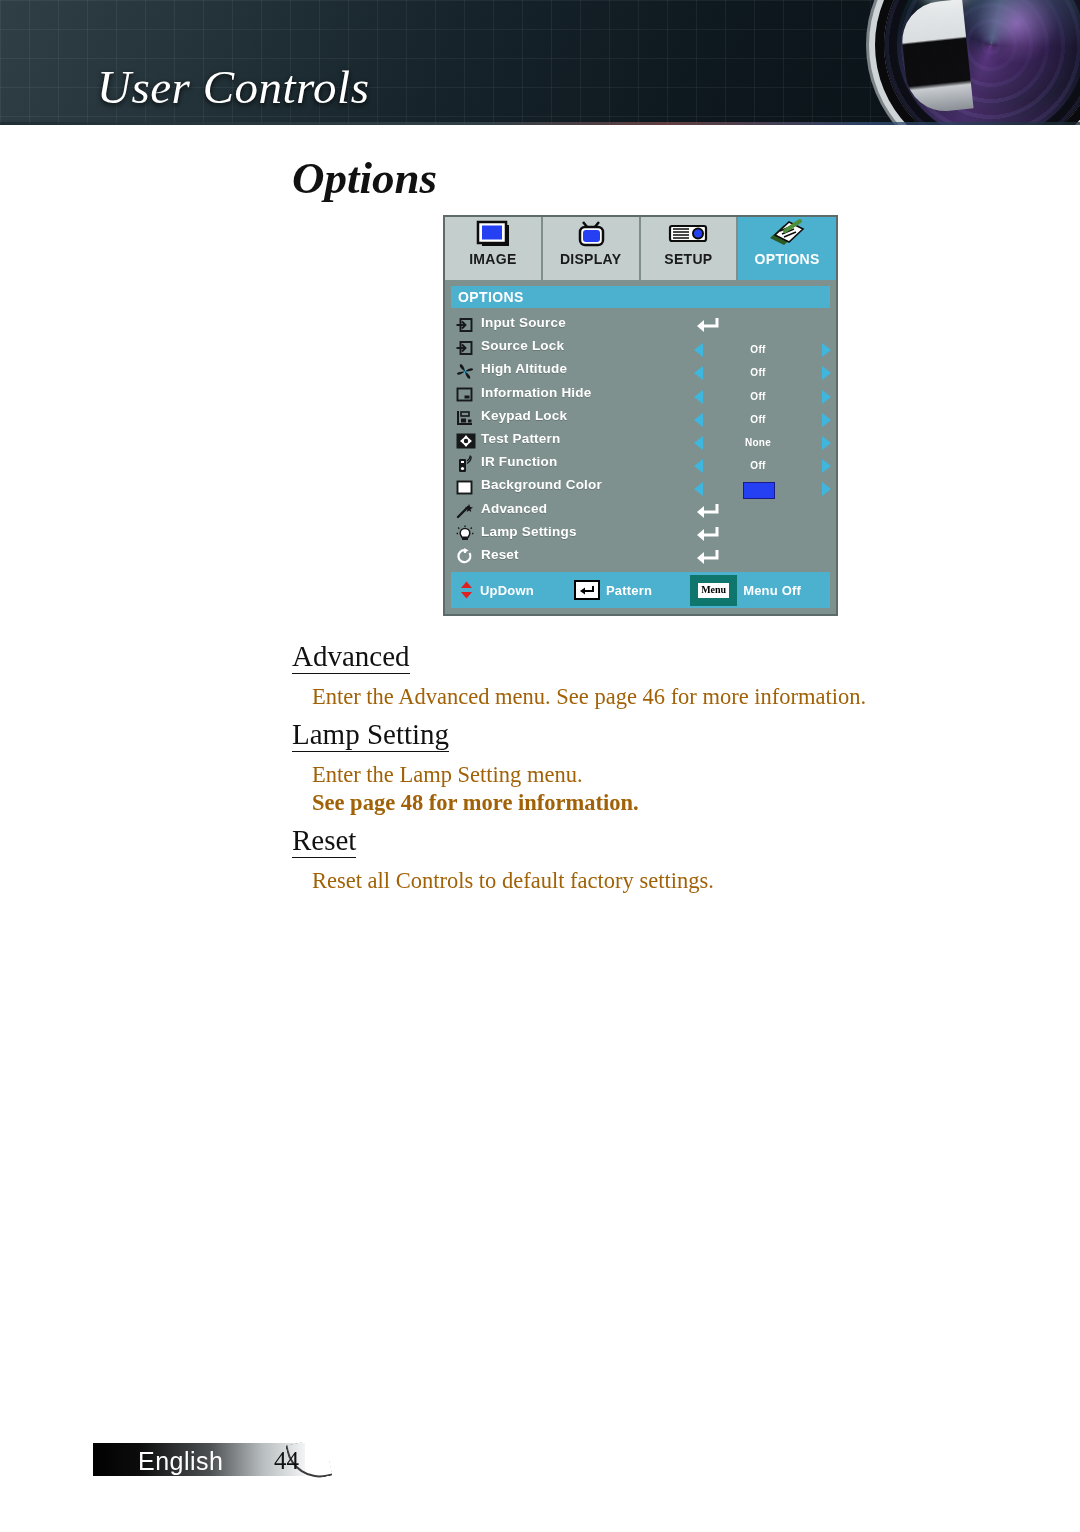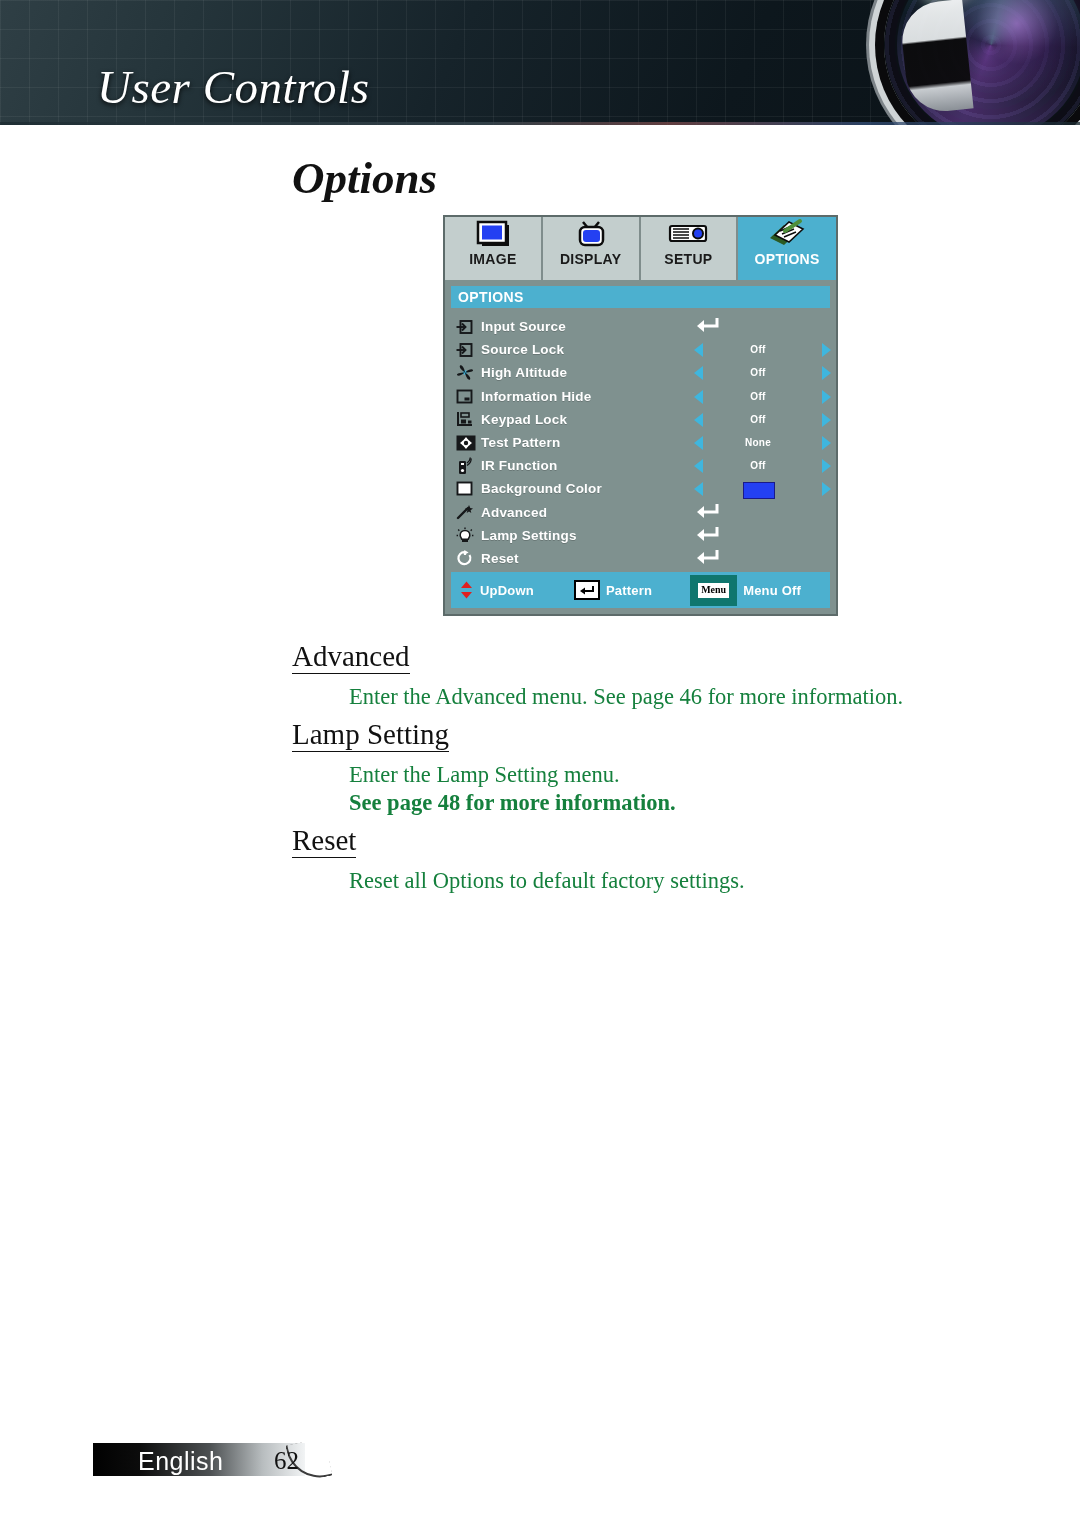--- a/index.html
+++ b/index.html
@@ -99,21 +99,21 @@
   #osd-title-bar{
     margin:6px 6px 0 6px;height:22px;background:#4cb0cf;
     display:flex;align-items:center;
   }
   #osd-title-text{
     color:#ffffff;font-size:14px;font-weight:bold;padding-left:7px;letter-spacing:.4px;
   }
 
   #osd-rows{padding:7px 6px 0 6px;}
   .osd-row{
-    height:23.2px;display:flex;align-items:center;position:relative;
+    height:23.2px;display:flex;align-items:flex-start;position:relative;
   }
   .row-icon{width:30px;height:20px;display:flex;align-items:center;justify-content:flex-start;padding-left:5px;box-sizing:border-box;}
   .row-label{
     color:#ffffff;font-size:13.5px;font-weight:bold;letter-spacing:.2px;white-space:nowrap;
     text-shadow:0 1px 0 rgba(0,0,0,.18);
   }
   .row-ctrl{position:absolute;left:243px;top:0;height:23.2px;width:140px;display:flex;align-items:center;}
   .arrow-left{
     width:0;height:0;border-top:7px solid transparent;border-bottom:7px solid transparent;
     border-right:9px solid #3fb6de;position:absolute;left:0;top:5px;
@@ -153,21 +153,21 @@
   
   .sec-heading{
     position:absolute;font-family:"Liberation Serif", serif;
     font-size:29px;color:#111;white-space:nowrap;
   }
   .sec-heading span{
     border-bottom:1.6px solid #111;padding-bottom:1px;
   }
   .sec-para{
     position:absolute;font-family:"Liberation Serif", serif;
-    font-size:22.5px;color:#15803d;white-space:nowrap;line-height:30px;margin-left:37px;
+    font-size:22.5px;color:#a16207;white-space:nowrap;line-height:30px;
   }
 
   
   #page-footer{
     position:absolute;left:93px;top:1443px;width:212px;height:33px;
     background:linear-gradient(to right,#010101 0%,#0c0c0c 22%,#4c5052 55%,#b8bdbf 80%,#f2f4f5 100%);
   }
   #footer-lang{
     position:absolute;left:45px;top:4px;color:#ffffff;font-size:25px;
     font-family:Liberation Sans, sans-serif;letter-spacing:.5px;
@@ -469,19 +469,19 @@
 
 <div class="sec-heading" style="left:292px;top:718px;">
   <span>Lamp Setting</span>
 </div>
 <div class="sec-para" style="left:312px;top:760px;">Enter the Lamp Setting menu.</div>
 <div class="sec-para" style="left:312px;top:788px;font-weight:bold;">See page 48 for more information.</div>
 
 <div class="sec-heading" style="left:292px;top:824px;">
   <span>Reset</span>
 </div>
-<div class="sec-para" style="left:312px;top:866px;">Reset all Options to default factory settings.</div>
+<div class="sec-para" style="left:312px;top:866px;">Reset all Controls to default factory settings.</div>
 
 <div id="page-footer">
   <div id="footer-lang">English</div>
   <div id="footer-curve"></div>
 </div>
-<div id="footer-page">62</div>
+<div id="footer-page">44</div>
 
 </body></html>

